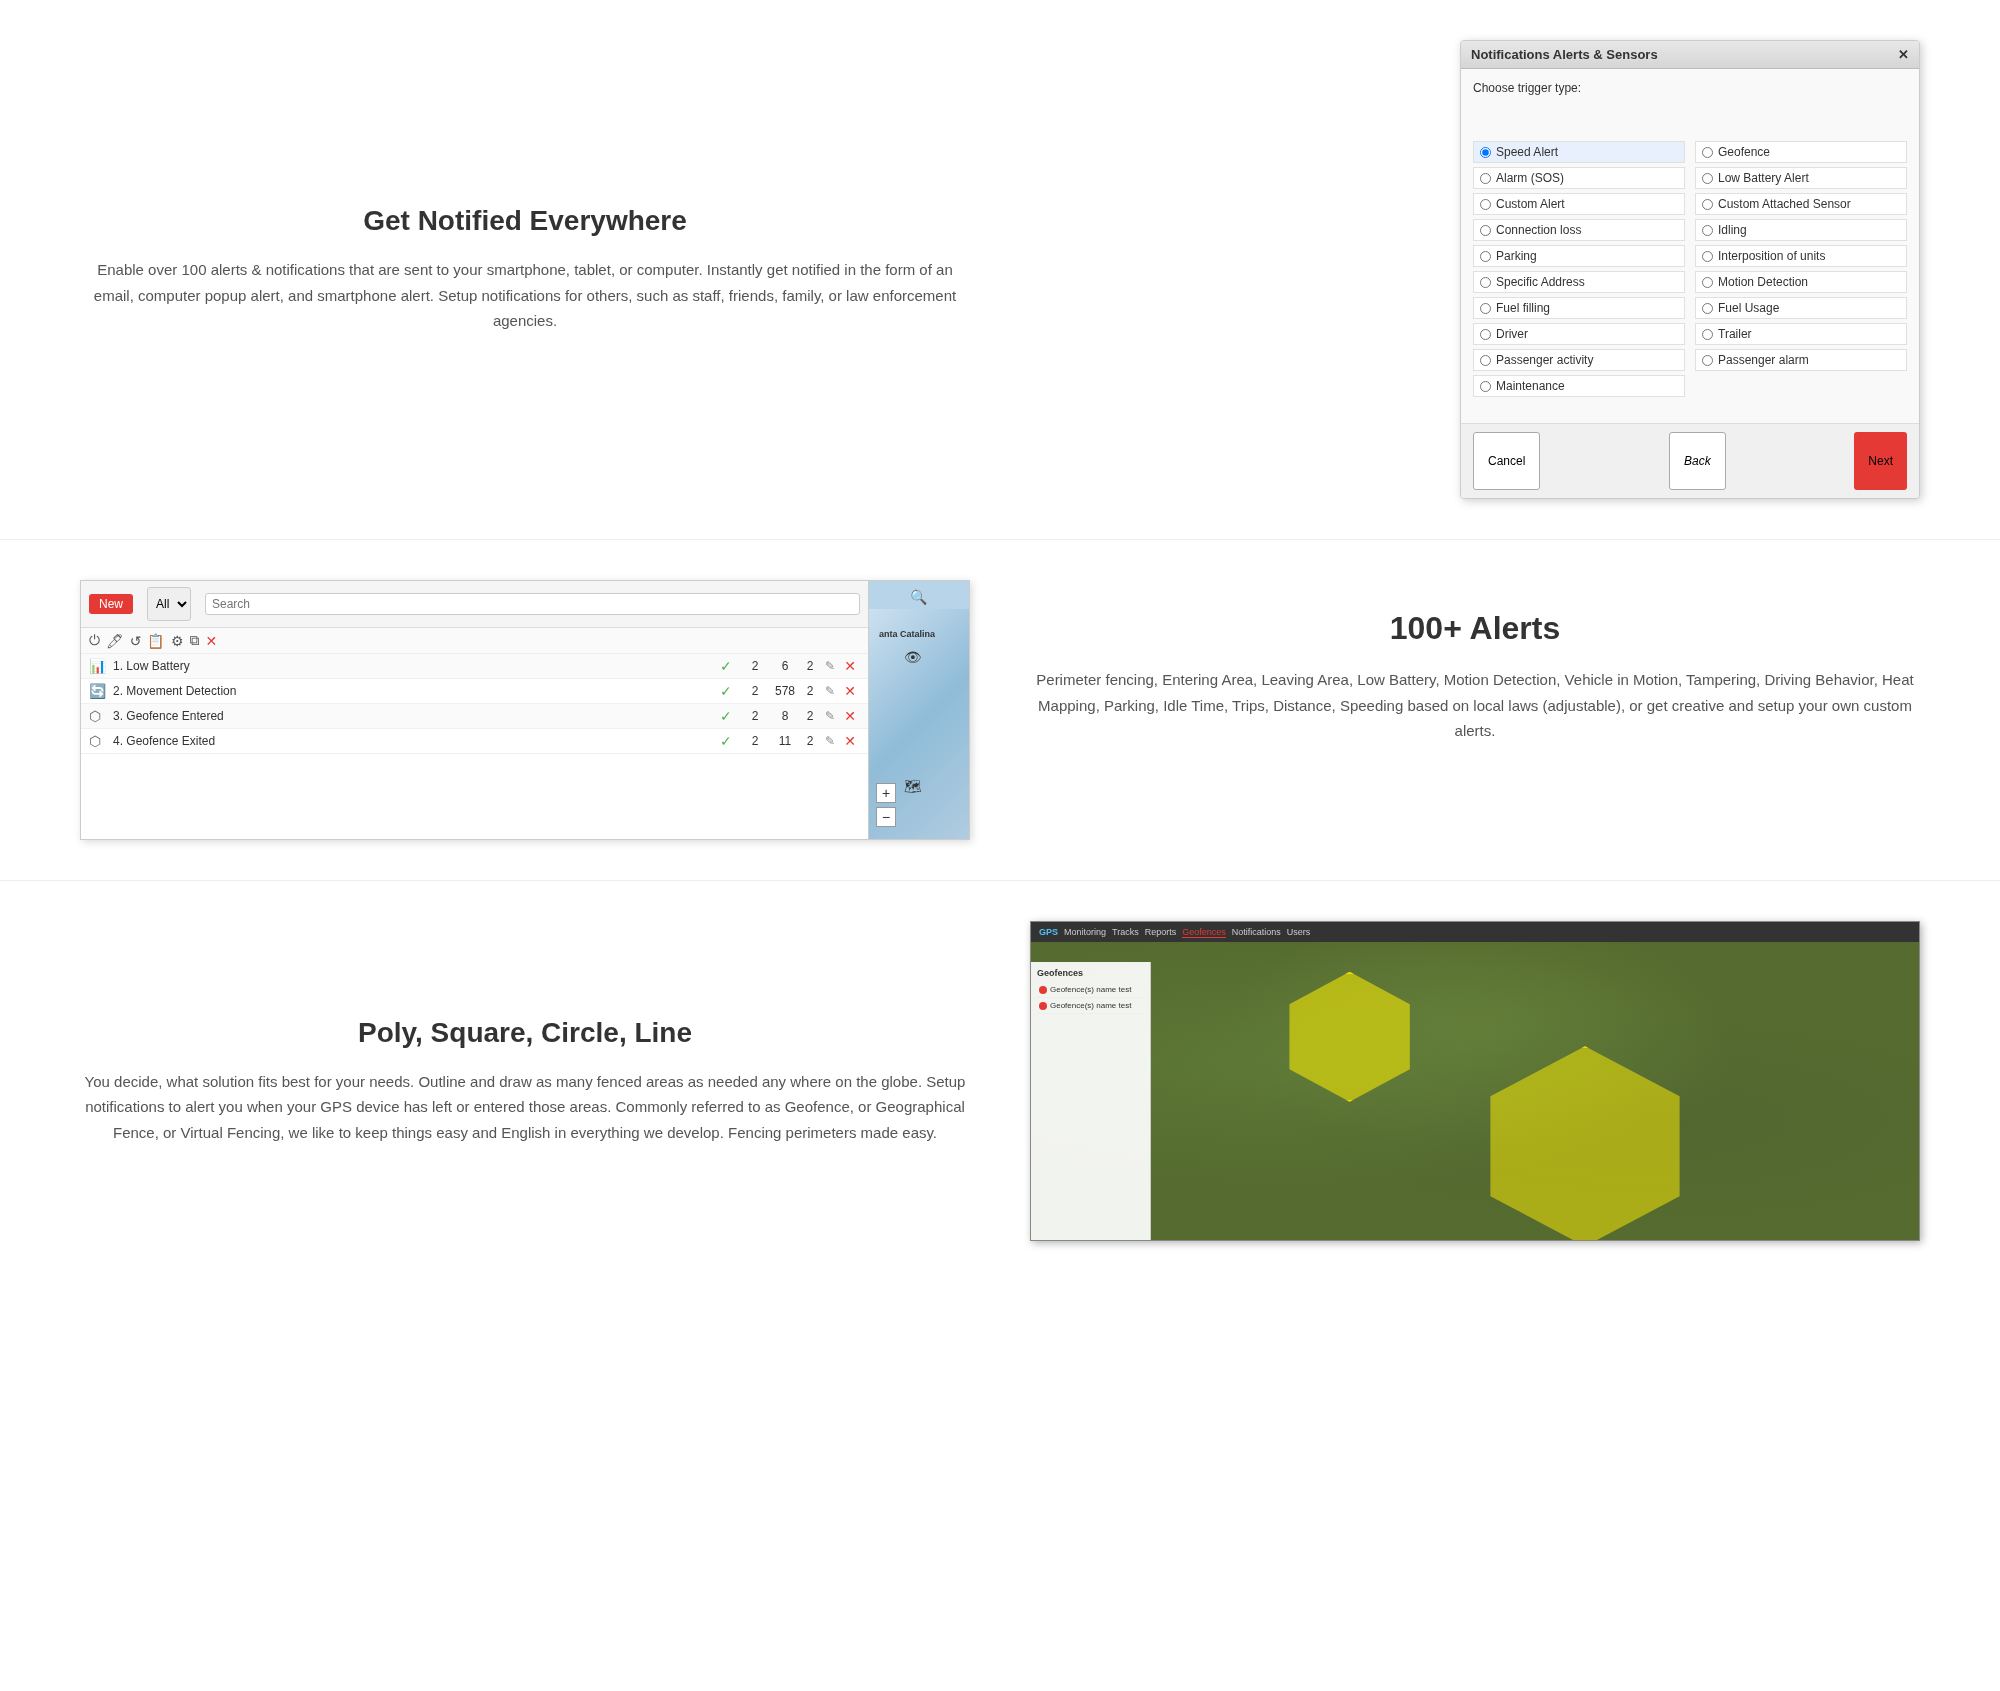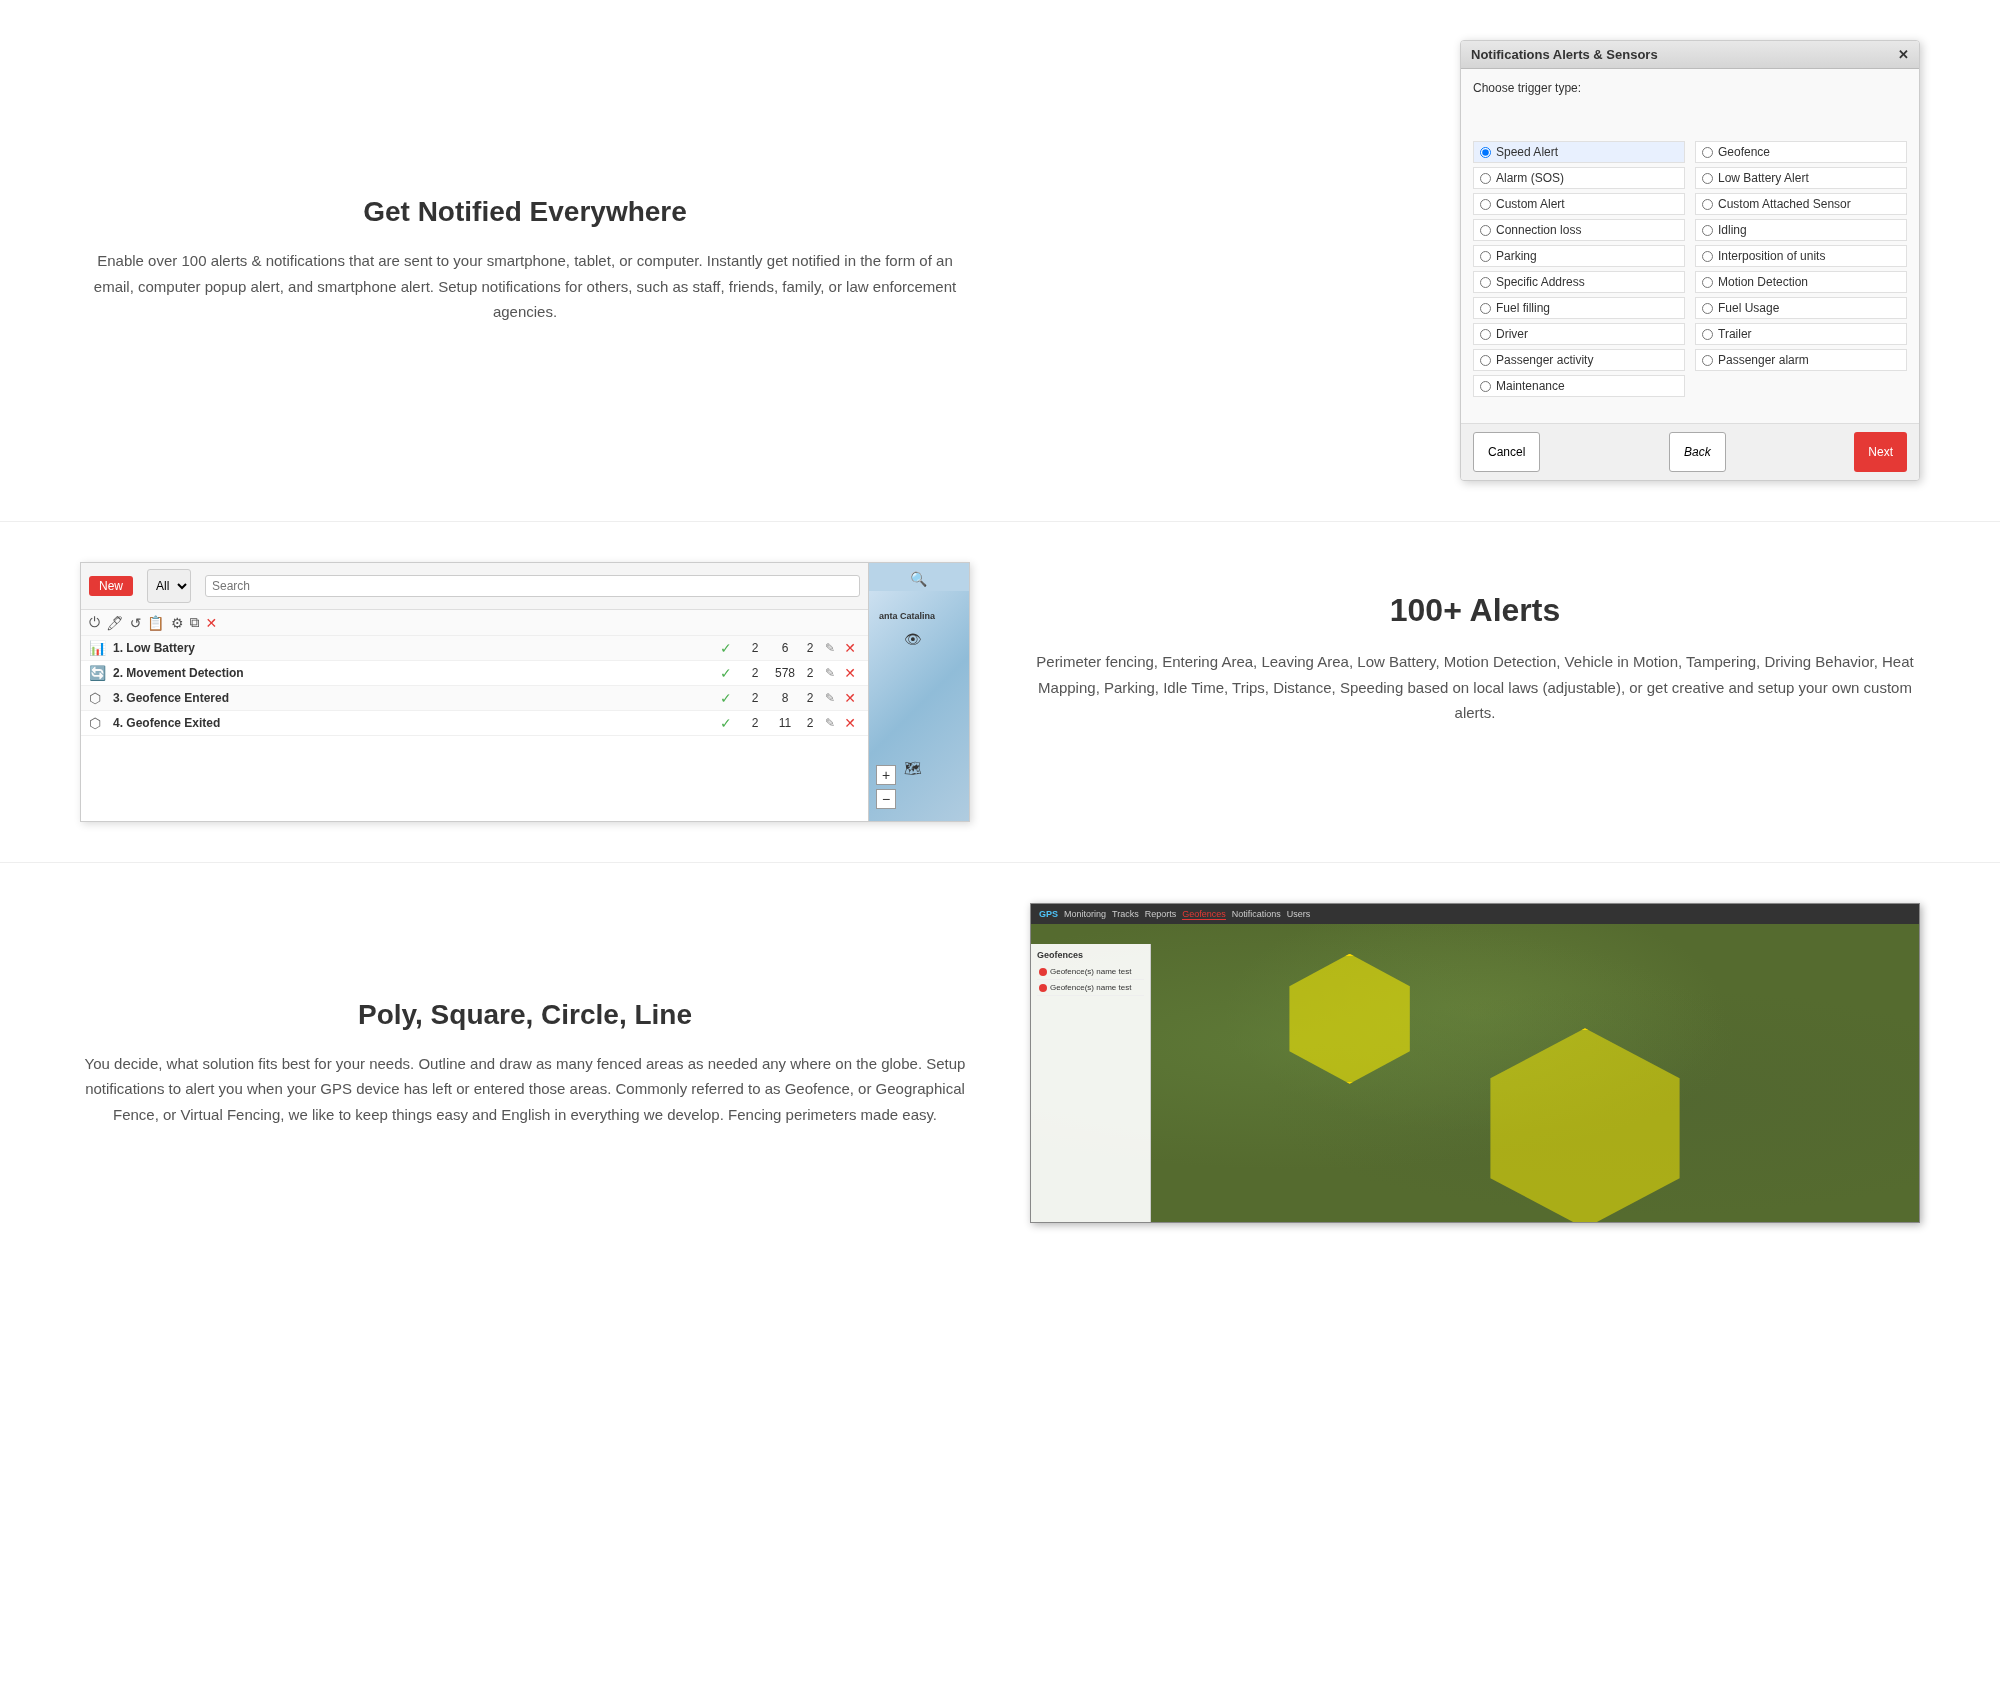--- a/index.html
+++ b/index.html
@@ -116,23 +116,23 @@
     .btn-back {
       padding: 11px 14px;
       background: #fff;
       border: 1px solid #aaa;
       border-radius: 3px;
       font-size: 12px;
       cursor: pointer;
       font-style: italic;
     }
     .btn-next {
-      padding: 13px 14px;
+      padding: 22px 14px;
       background: #e53935;
-      color: #ffffff;
+      color: #000000;
       border: none;
       border-radius: 3px;
       font-size: 12px;
       cursor: pointer;
     }
 
     
     .section-2 {
       display: flex;
       align-items: flex-start;
@@ -230,21 +230,20 @@
     }
     .alert-row:nth-child(odd) {
       background: #fafafa;
     }
     .alert-row .alert-icon {
       color: #666;
       font-size: 14px;
     }
     .alert-row .alert-name {
       font-size: 12px;
-      font-weight: bold;
     }
     .alert-row .check {
       color: #4caf50;
       font-size: 14px;
     }
     .alert-row .count {
       text-align: center;
       color: #333;
     }
     .alert-row .action-icon {

